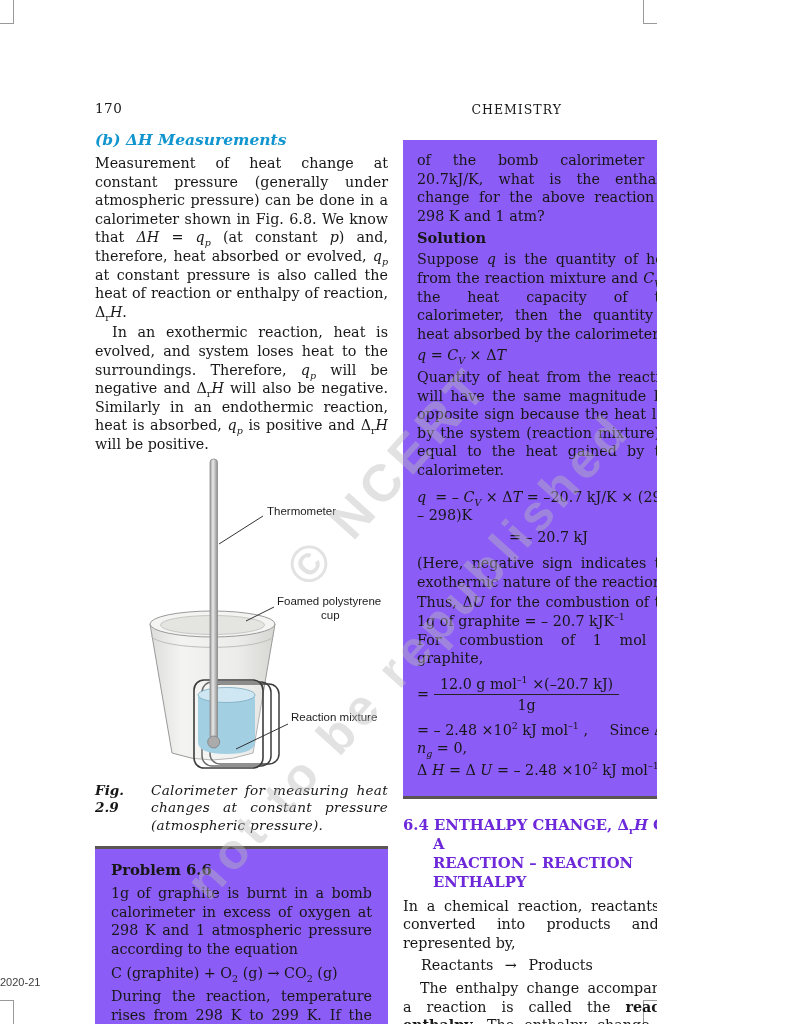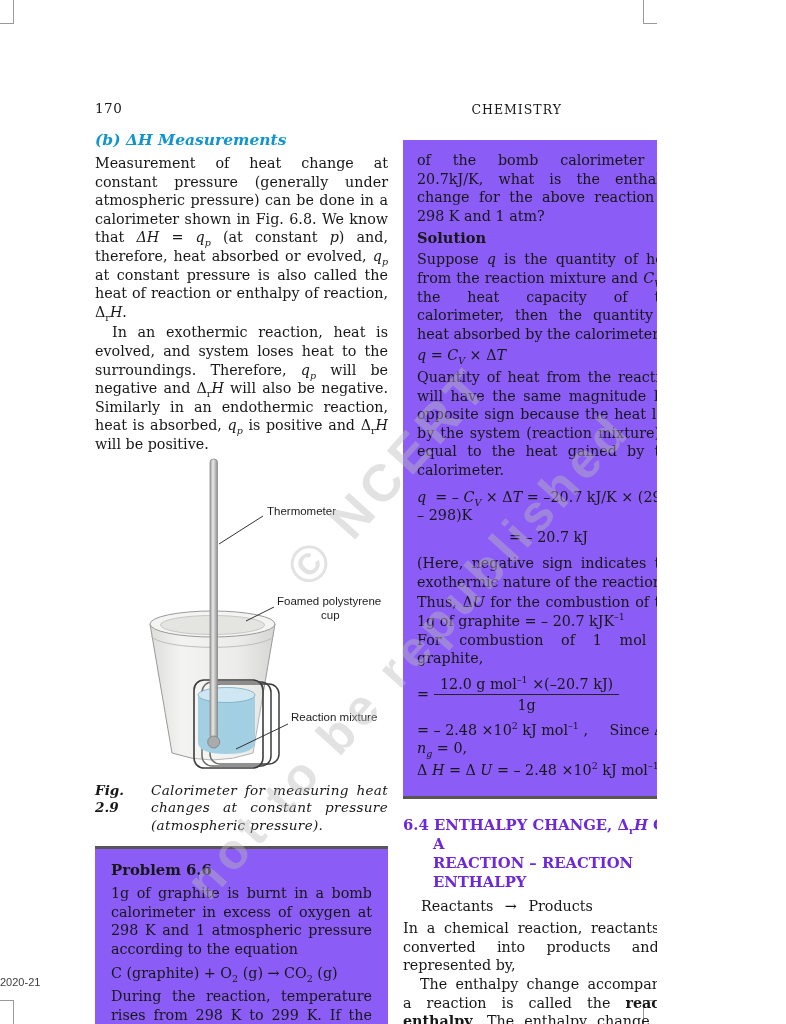--- a/index.html
+++ b/index.html
@@ -151,20 +151,20 @@
         <span class="frac">
           <span class="num">12.0 g mol<sup>–1</sup> ×(–20.7 kJ)</span>
           <span class="den">1g</span>
         </span>
       </div>
       <div class="eqline">= – 2.48 ×10<sup>2</sup> kJ mol<sup>–1</sup> ,  Since Δ <i>n<sub>g</sub></i> = 0,</div>
       <div class="eqline">Δ <i>H</i> = Δ <i>U</i> = – 2.48 ×10<sup>2</sup> kJ mol<sup>–1</sup></div>
     </div>
 
     <div class="h64">6.4 ENTHALPY CHANGE, Δ<sub>r</sub><i>H</i> OF A<br>REACTION – REACTION ENTHALPY</div>
+    <div class="body-text">In a chemical reaction, reactants are converted into products and is represented by,</div>
     <div class="body-text reaction-line">Reactants → Products</div>
-    <div class="body-text">In a chemical reaction, reactants are converted into products and is represented by,</div>
     <div class="body-text indent">The enthalpy change accompanying a reaction is called the <b>reaction enthalpy</b>. The enthalpy change of a chemical reaction, is given by the symbol Δ</div>
 
   </div>
 
   <div class="footer">2020-21</div>
 </div>
 
 </body></html>

